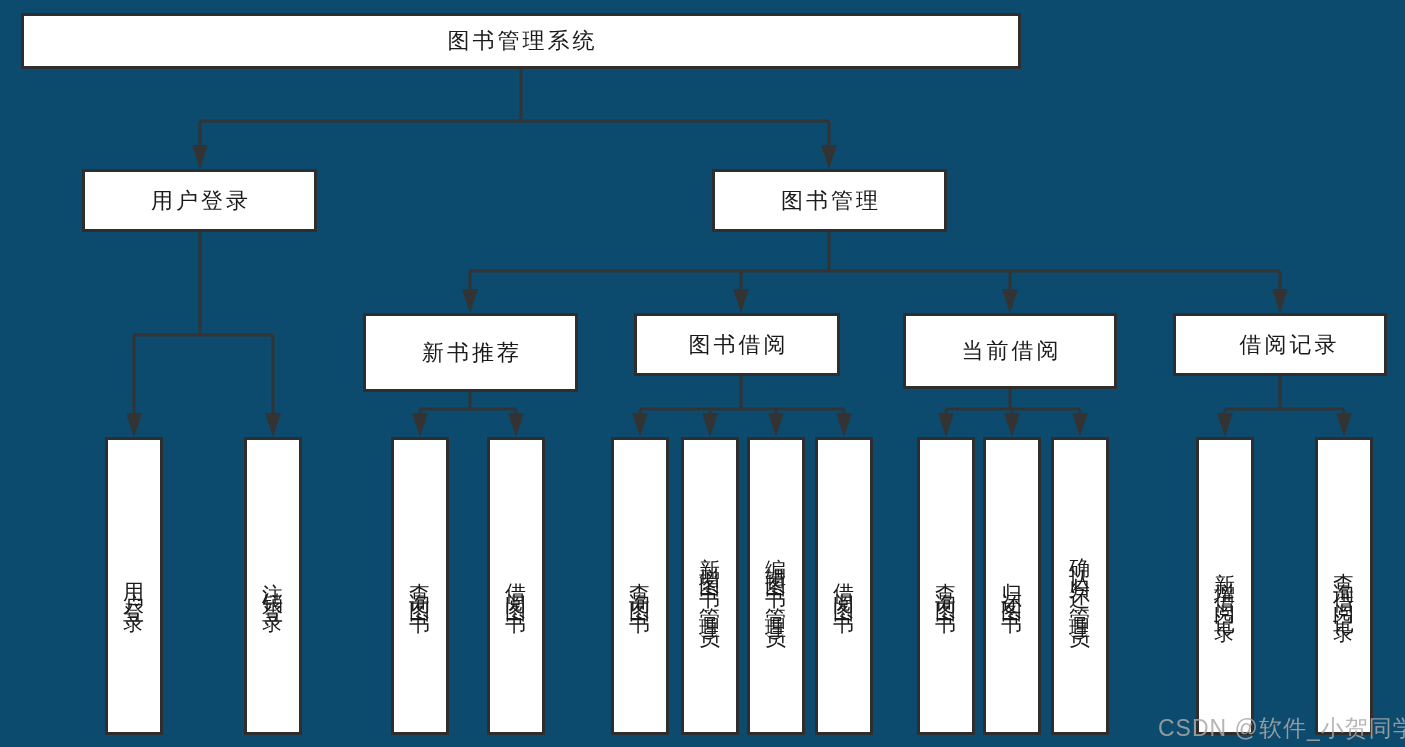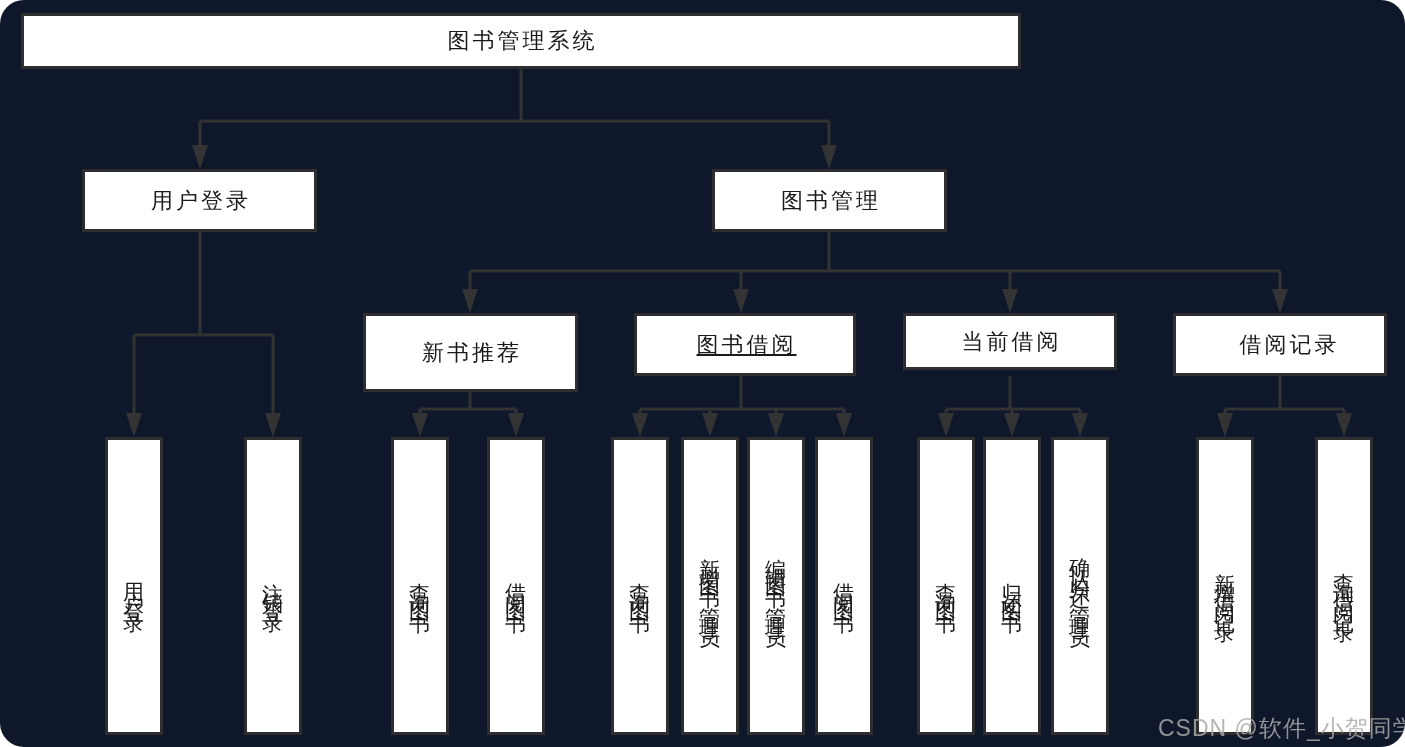--- a/index.html
+++ b/index.html
@@ -5,23 +5,22 @@
   html, body {
     margin: 0;
     padding: 0;
     background: #ffffff;
     font-family: "Liberation Sans", sans-serif;
   }
   .canvas {
     position: relative;
     width: 1405px;
     height: 747px;
-    background: #0f172a;
+    background: #0c4a6e;
     overflow: hidden;
-    border-radius: 24px;
   }
   .connectors {
     position: absolute;
     left: 0;
     top: 0;
     pointer-events: none;
   }
   .connectors path {
     stroke: #333333;
     stroke-width: 3;
@@ -128,24 +127,24 @@
   <div class="box" style="left:82px; top:169px; width:235px; height:63px;">
     <span class="hlabel">用户登录</span>
   </div>
   <div class="box" style="left:712px; top:169px; width:235px; height:63px;align-items:center;">
     <span class="hlabel">图书管理</span>
   </div>
 
   <div class="box" style="left:363px; top:313px; width:215px; height:79px;">
     <span class="hlabel">新书推荐</span>
   </div>
-  <div class="box" style="left:634px; top:313px; width:222px; height:63px;text-decoration:underline;">
+  <div class="box" style="left:634px; top:313px; width:206px; height:63px;">
     <span class="hlabel">图书借阅</span>
   </div>
-  <div class="box" style="left:903px; top:313px; width:214px; height:57px;">
+  <div class="box" style="left:903px; top:313px; width:214px; height:76px;">
     <span class="hlabel">当前借阅</span>
   </div>
   <div class="box" style="left:1173px; top:313px; width:214px; height:63px;padding-left:16px;">
     <span class="hlabel">借阅记录</span>
   </div>
 
   <div class="box leaf" style="left:105px; top:437px; width:58px; height:298px;">
     <span class="vlabel">用户登录</span>
   </div>
   <div class="box leaf" style="left:244px; top:437px; width:58px; height:298px;">

